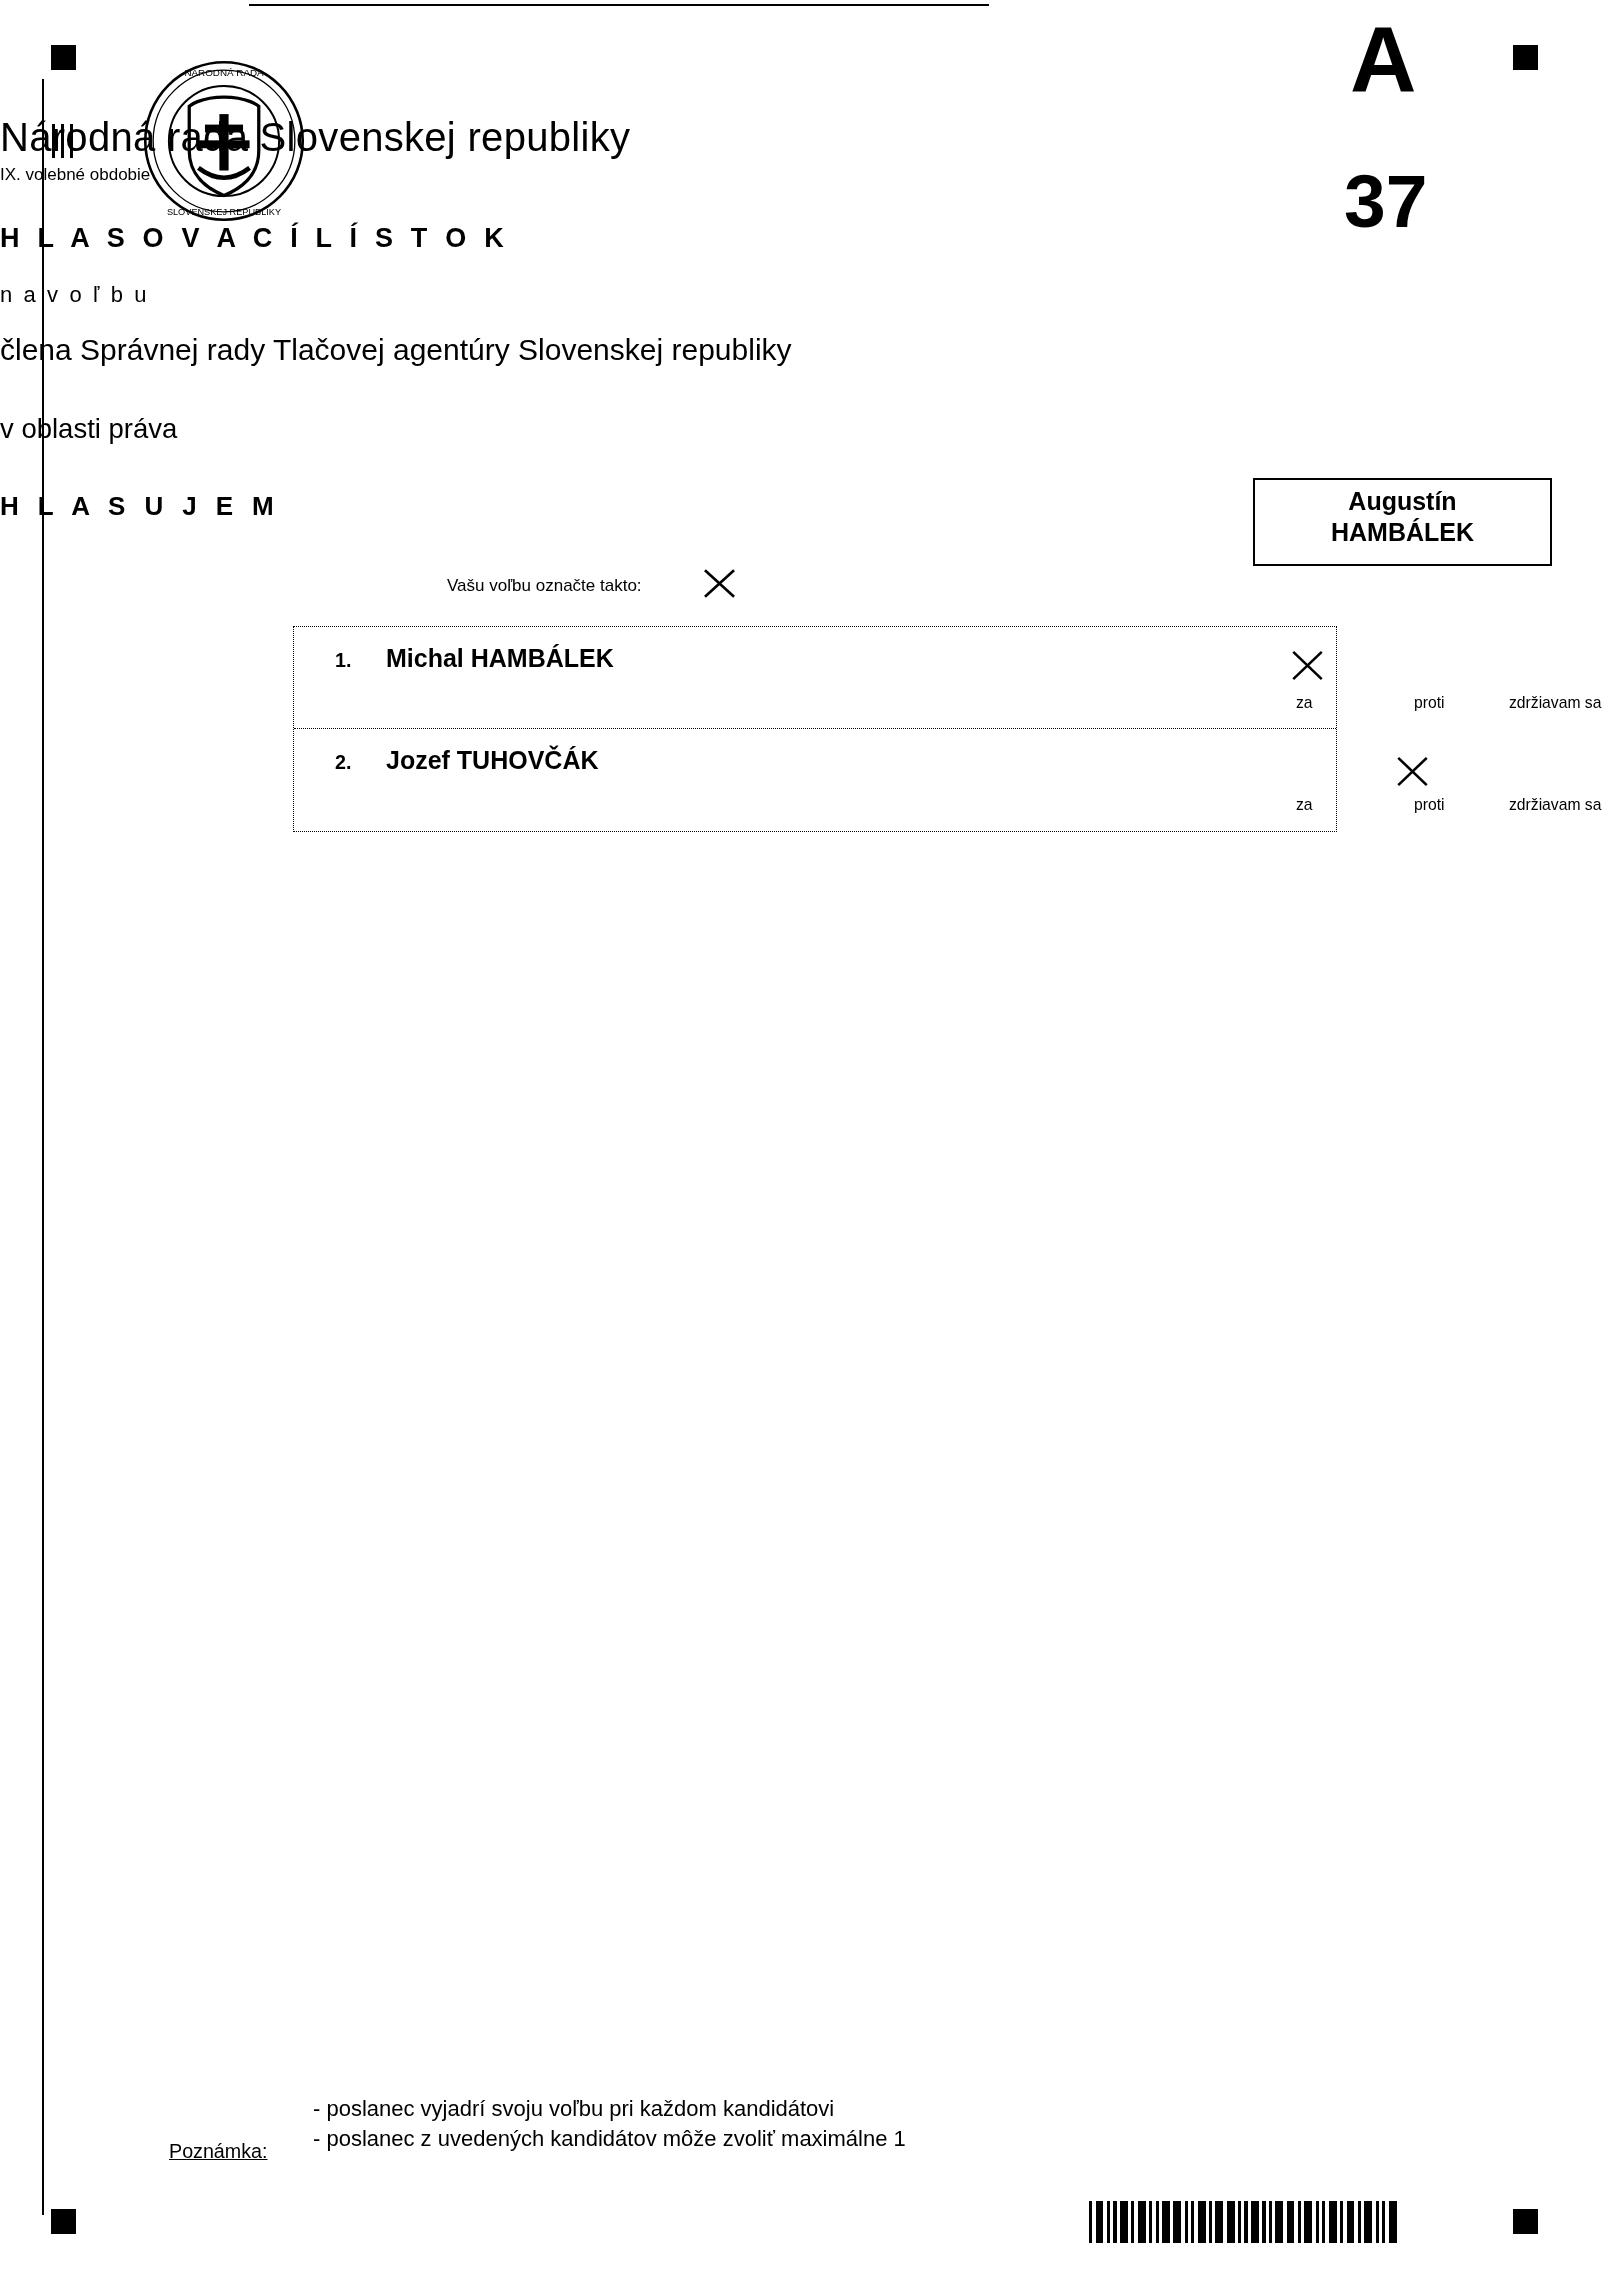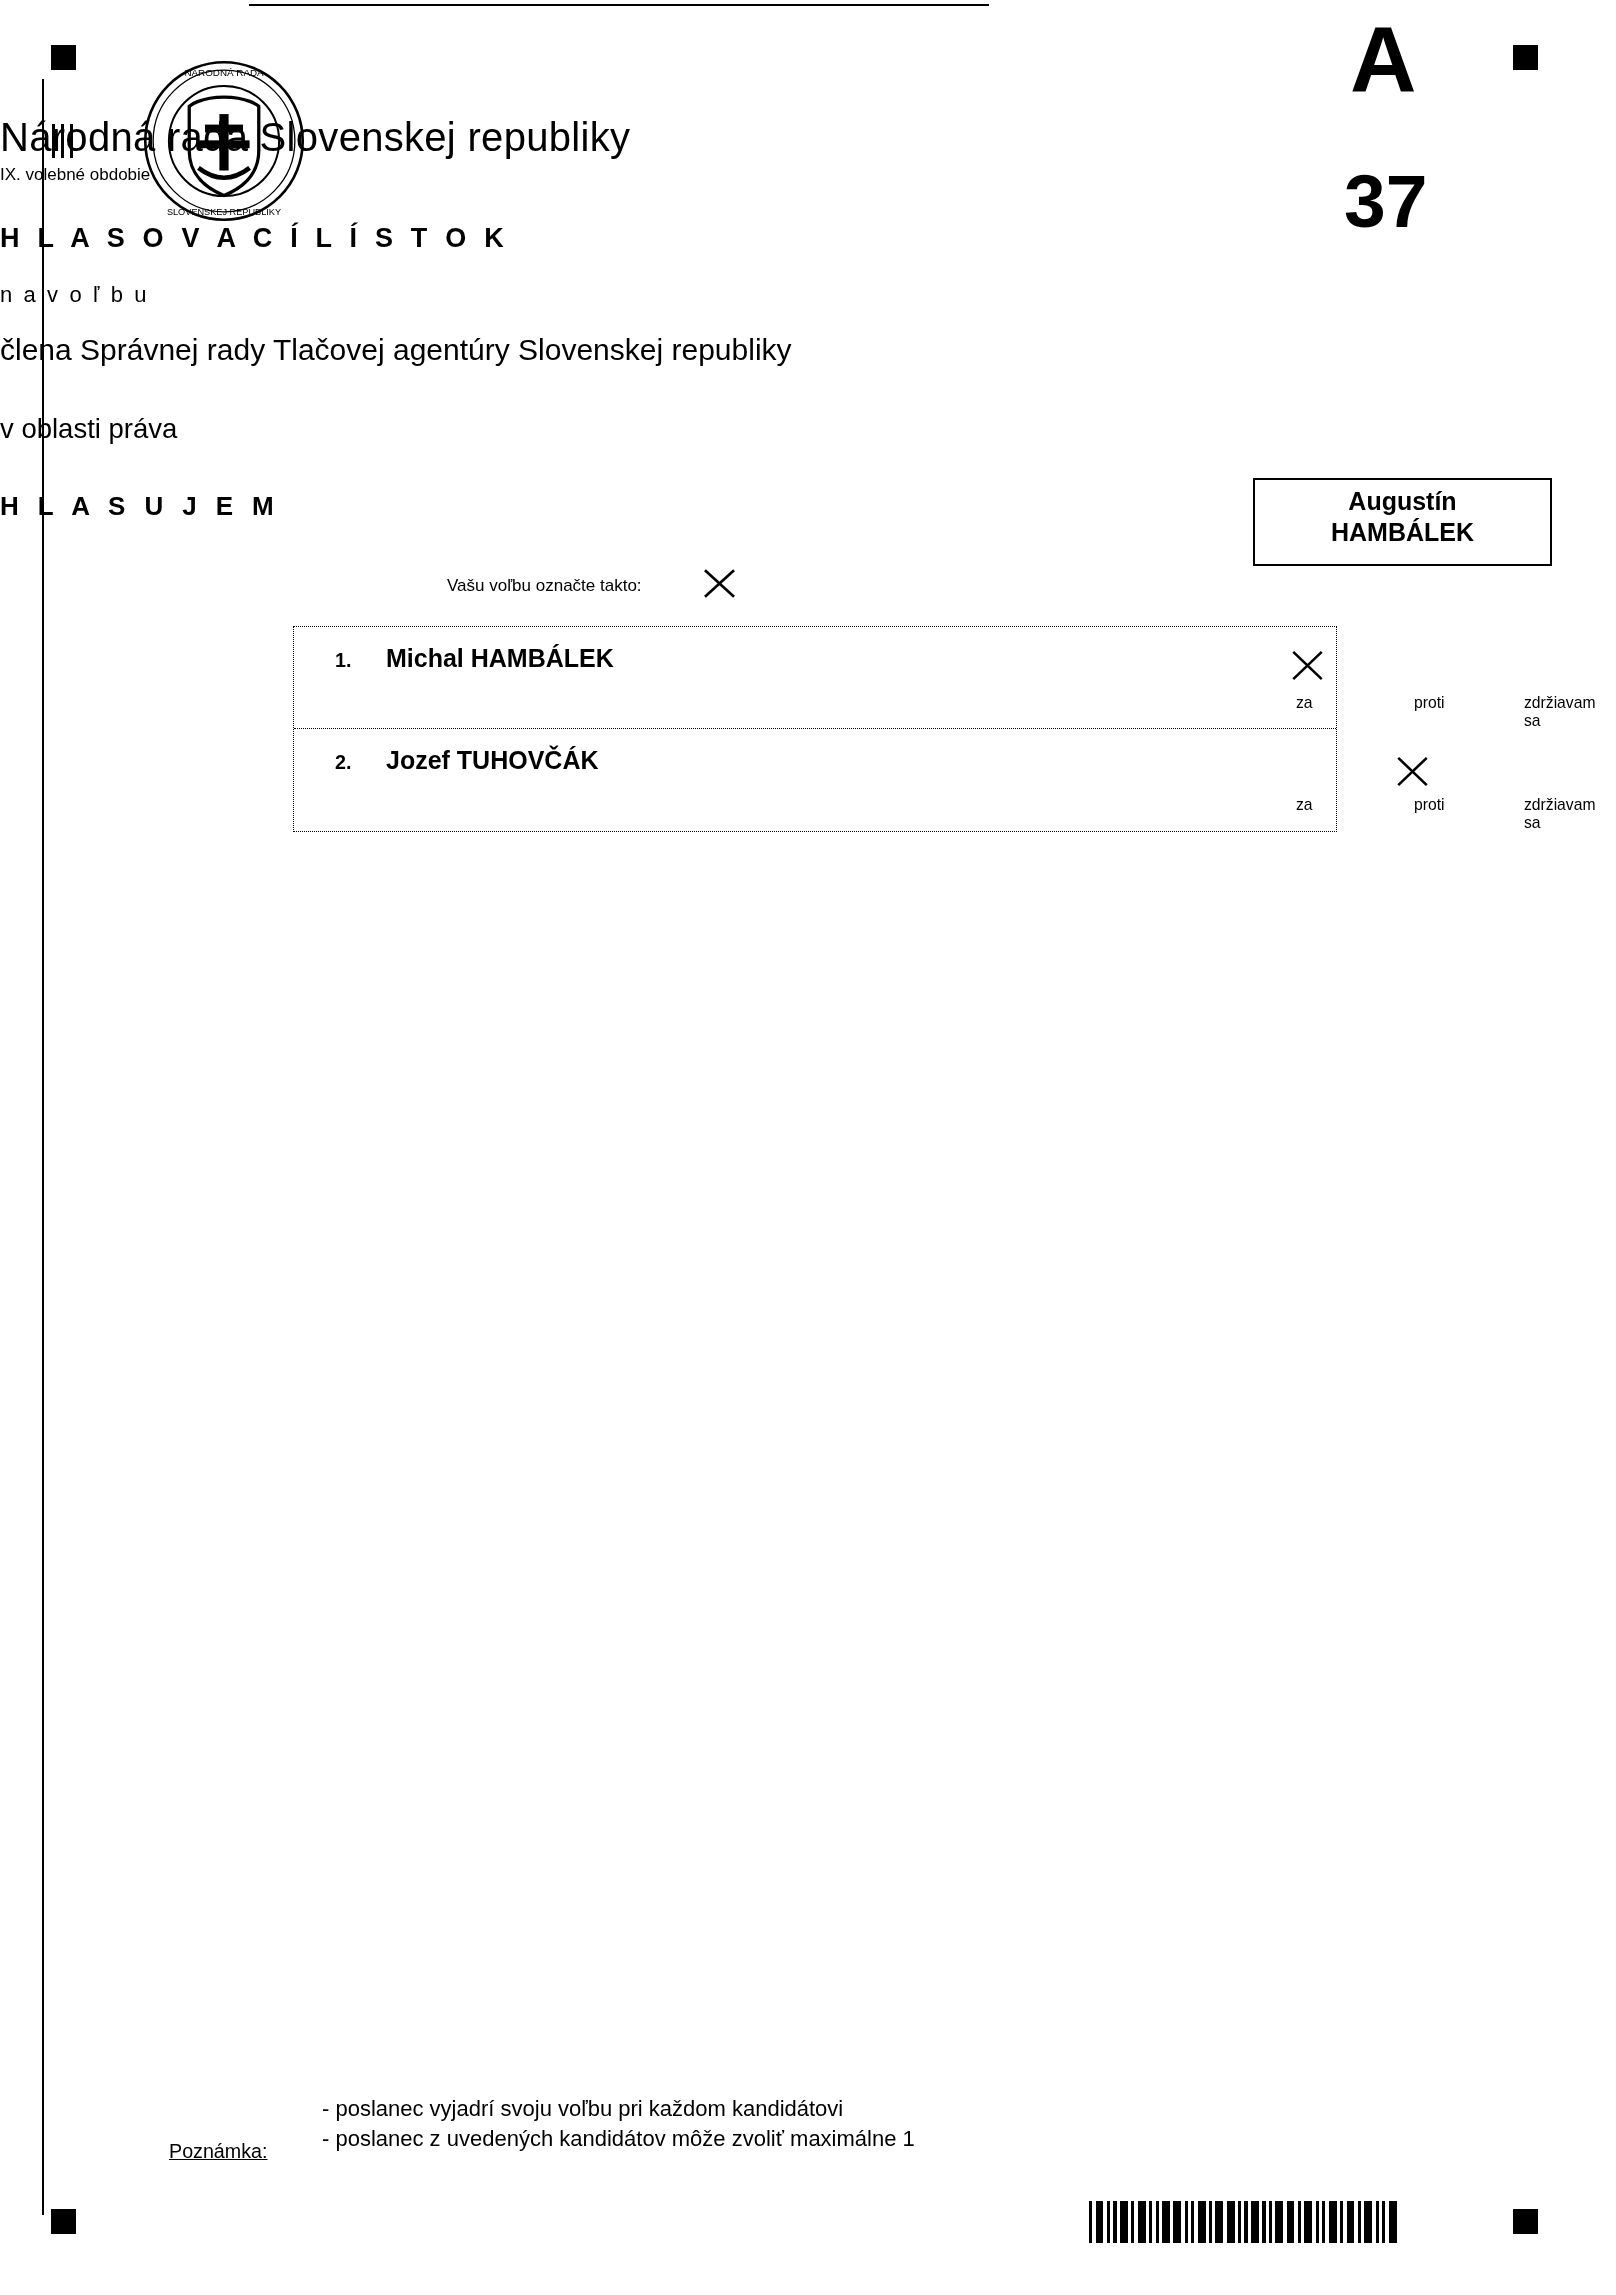--- a/index.html
+++ b/index.html
@@ -184,42 +184,42 @@
   .opt-labels {
     position: absolute;
     left: 956px;
     top: 67px;
     width: 354px;
     font-size: 15.7px;
   }
   .opt-labels span { position: absolute; }
   .opt-za    { left: 46px; }
   .opt-proti { left: 164px; }
-  .opt-zdrz  { left: 274px; }
+  .opt-zdrz  { left: 259px; }
 
   .mark {
     position: absolute;
     width: 35px;
     height: 35px;
   }
   .mark-za    { left: 996px; top: 21px; }
   .mark-proti { left: 1101px; top: 25px; }
 
   
   .note-label {
     position: absolute;
     left: 169px;
     top: 2096px;
     font-size: 19.7px;
     text-decoration: underline;
     margin-top: 44px;
   }
   .note-lines {
     position: absolute;
-    left: 322px;
+    left: 313px;
     top: 2094px;
     font-size: 22px;
     line-height: 1.35;
   }
 
   
   .barcode {
     position: absolute;
     left: 1089px;
     top: 2201px;

